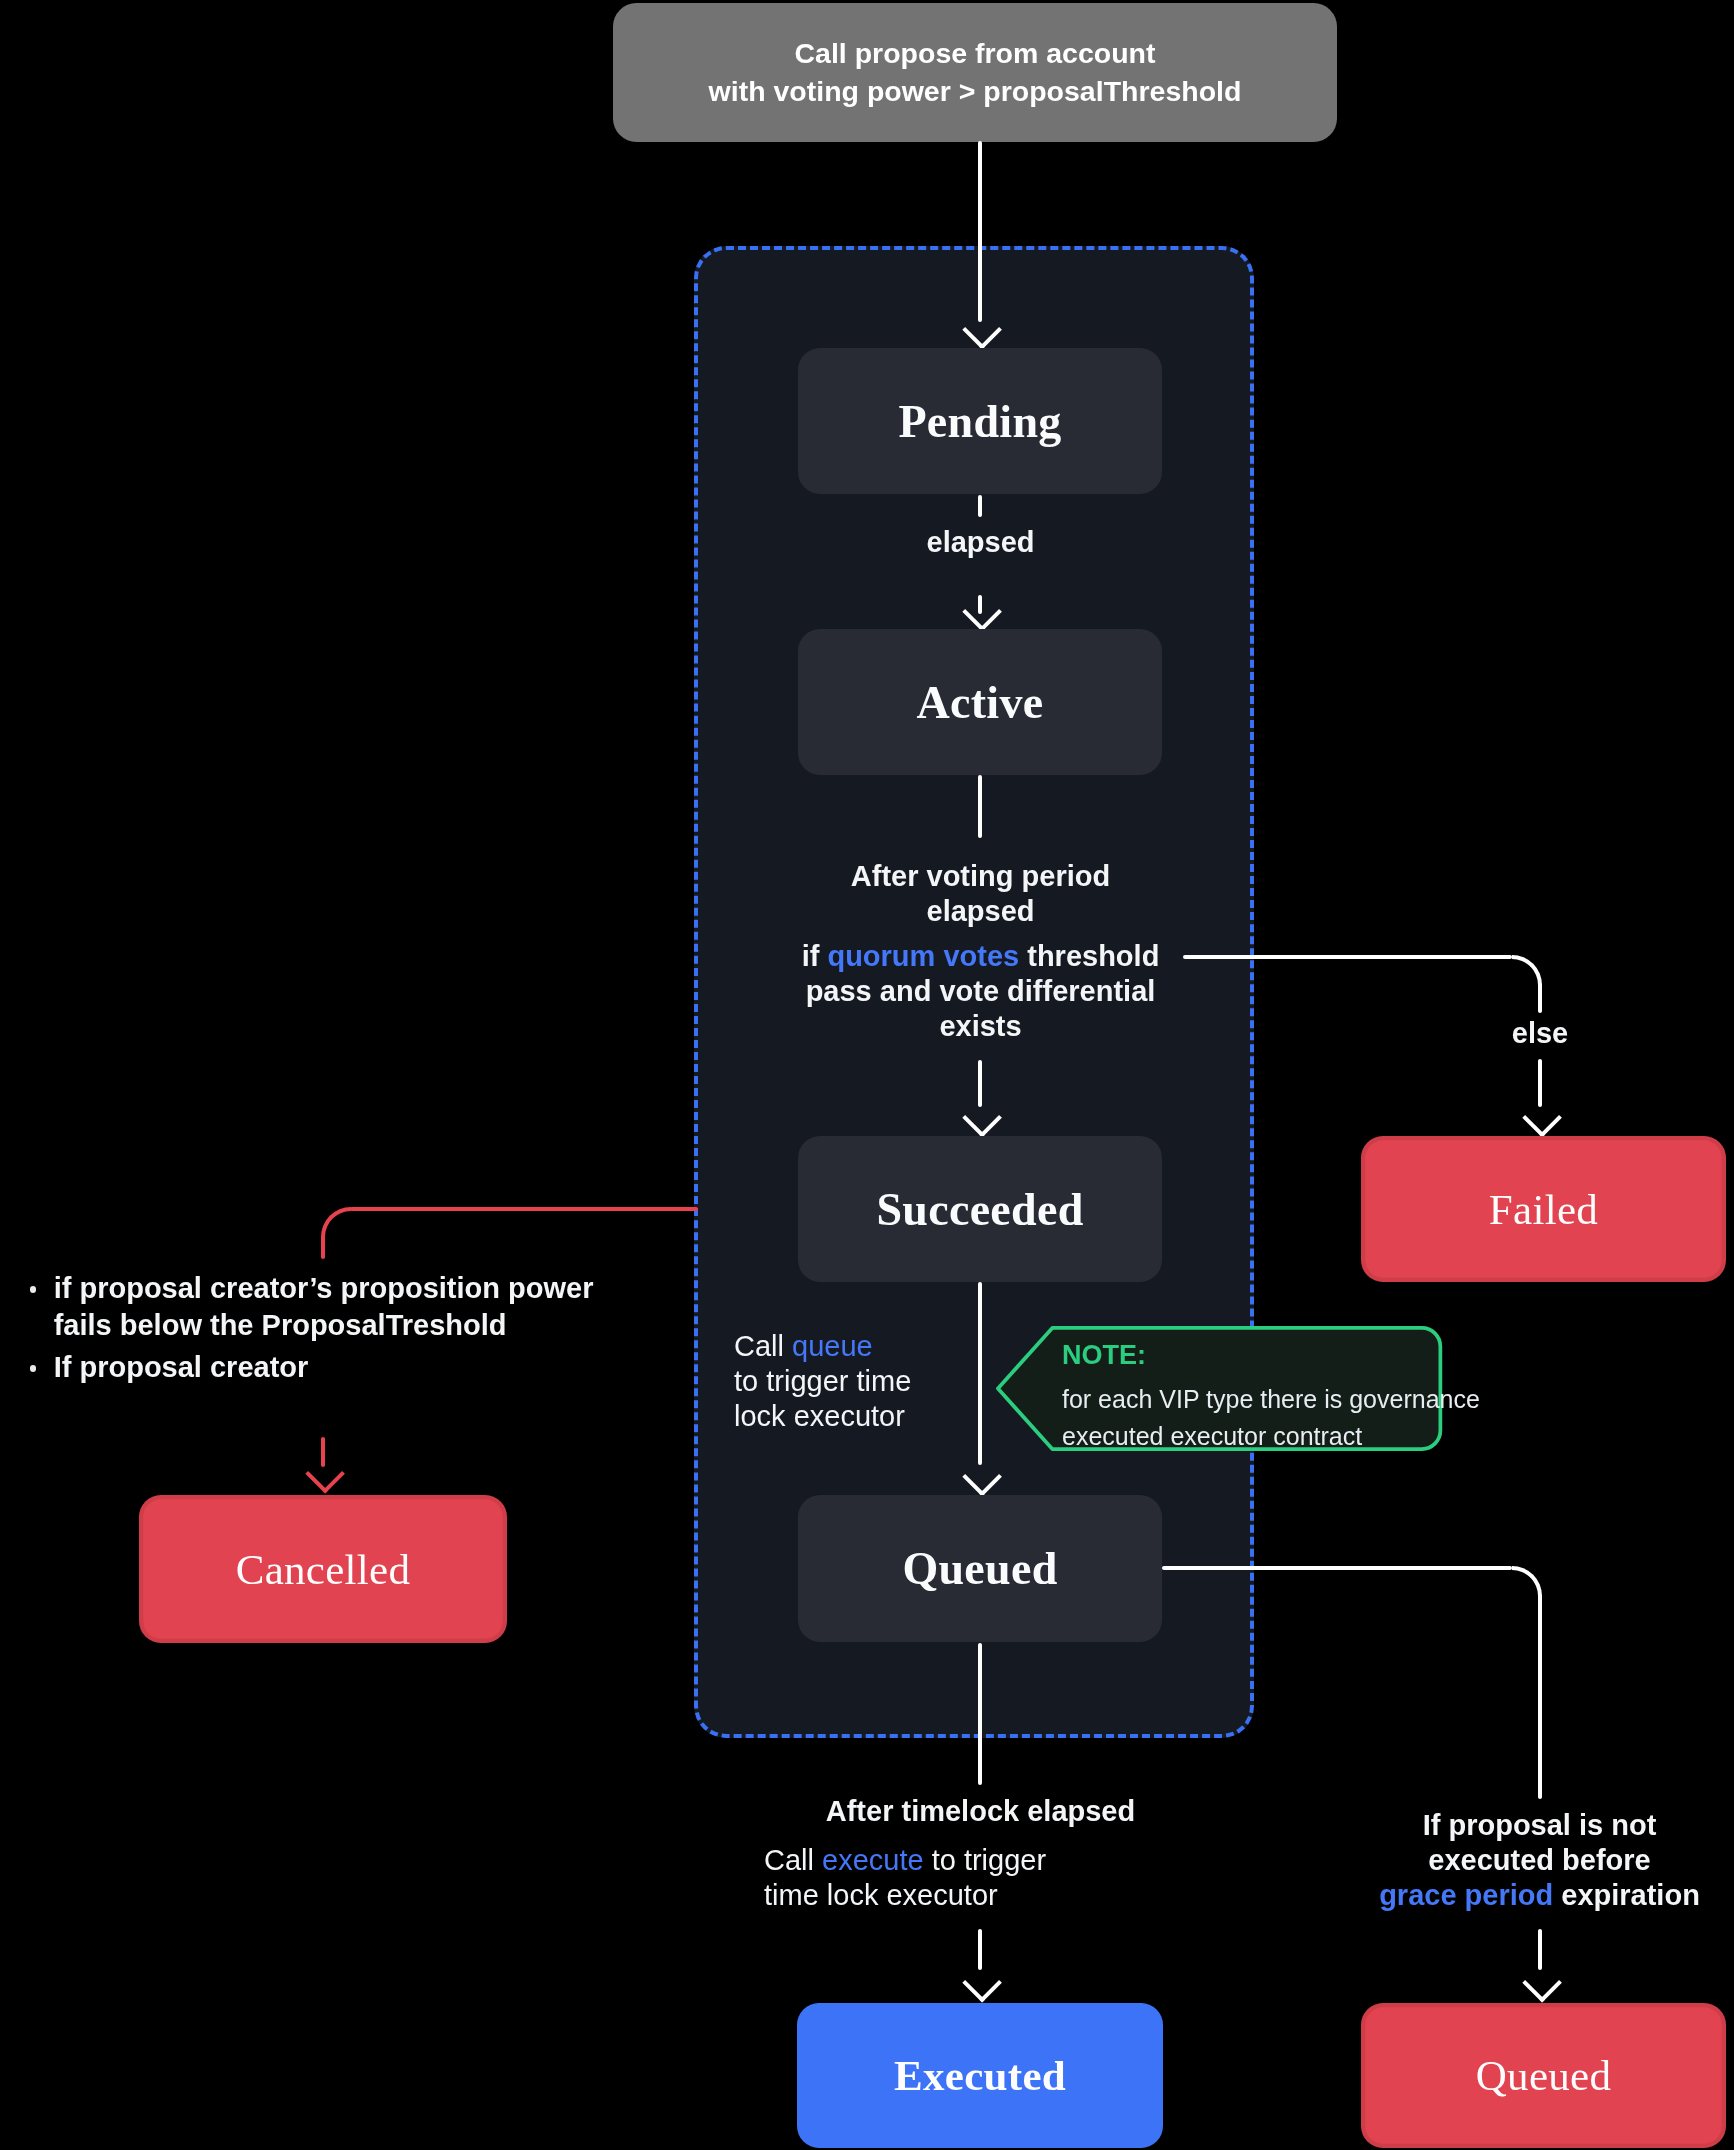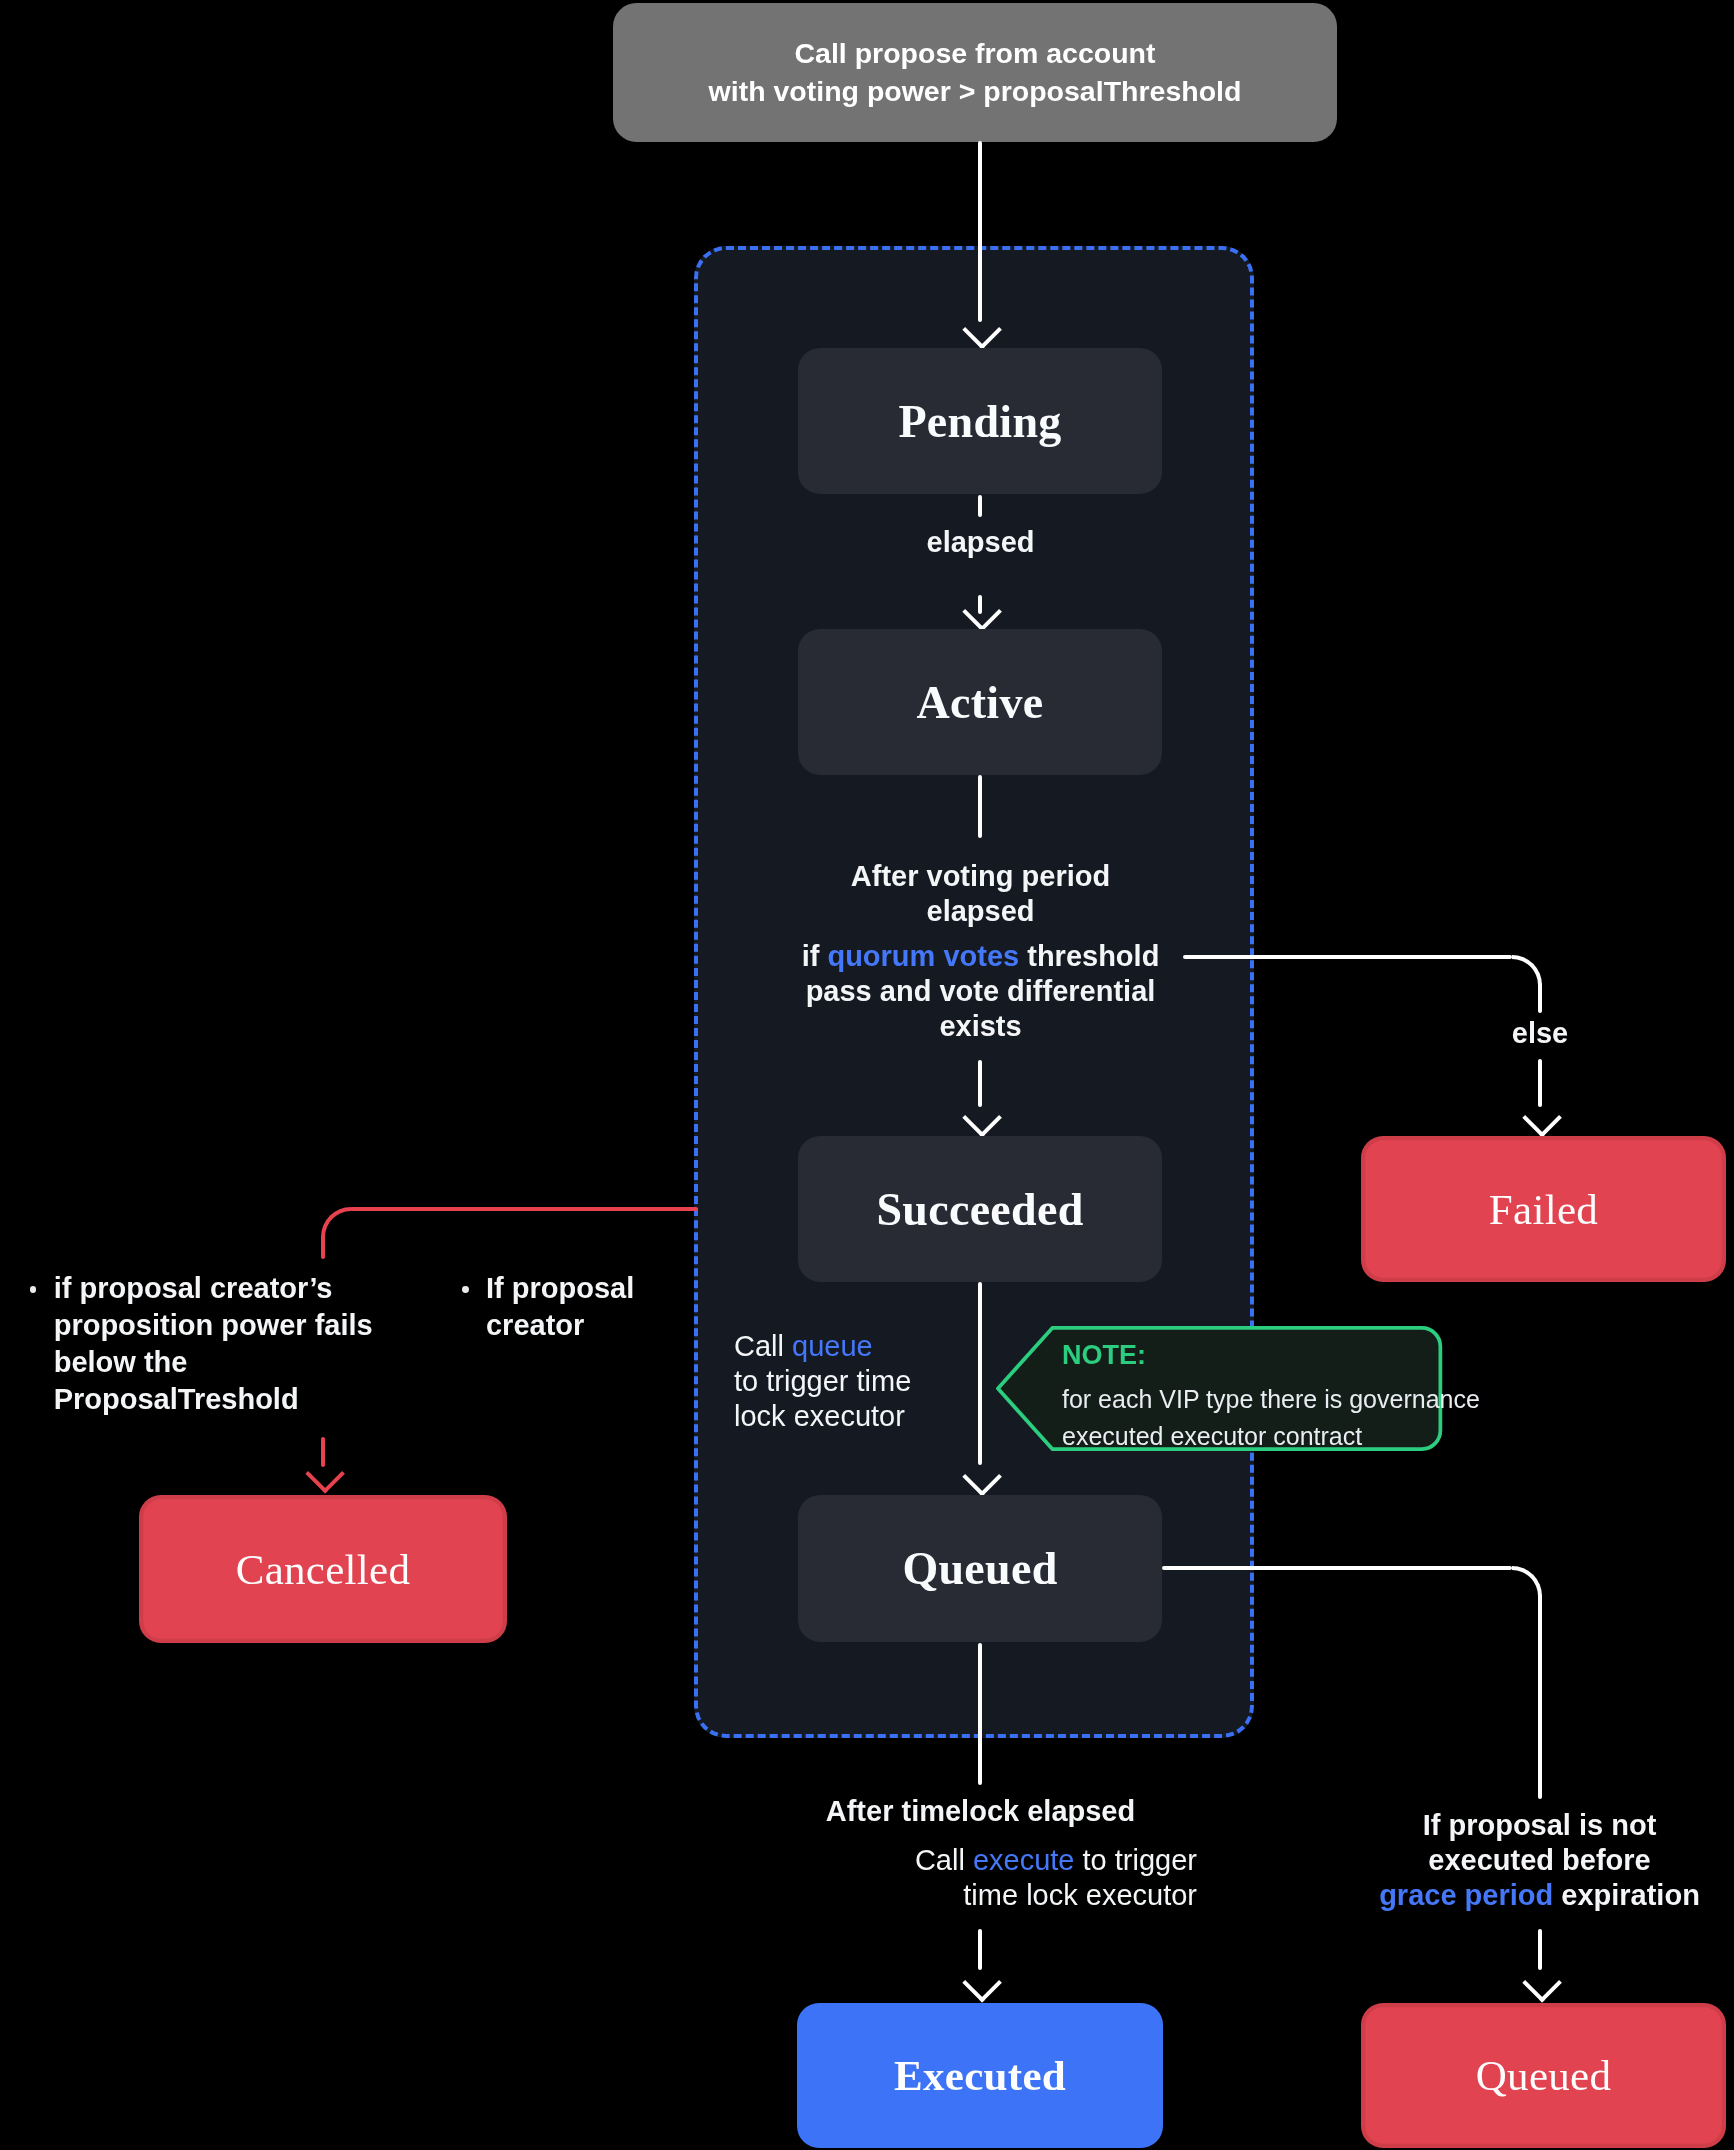--- a/index.html
+++ b/index.html
@@ -34,21 +34,21 @@
   .corner-tr{width:30px;height:30px;border-top:4.3px solid #FFF;border-right:4.3px solid #FFF;border-top-right-radius:30px;box-sizing:border-box;}
   .corner-tl{width:30px;height:30px;border-top:4.3px solid #E8424F;border-left:4.3px solid #E8424F;border-top-left-radius:30px;box-sizing:border-box;}
   .chev{width:23.5px;height:23.5px;border-left:4.3px solid #FFF;border-bottom:4.3px solid #FFF;transform:rotate(-45deg);}
   .chev.redc{border-color:#E8424F;}
   
   .cap{font-size:29px;font-weight:700;line-height:35px;color:#F3F5F7;text-align:center;}
   .cap-600{font-weight:600;}
   .cap-500{font-weight:500;text-align:left;}
   .blue-t{color:#4478F8;}
   
-  .bullets{display:flex;gap:18px;}
+  .bullets{display:flex;flex-direction:column;gap:5px;}
   .bul-item{display:flex;align-items:flex-start;}
   .bul-dot{width:6.8px;height:6.8px;border-radius:50%;background:#E9EBEE;margin:16px 17.3px 0 11px;flex:0 0 auto;}
   .bul-text{font-size:29px;font-weight:600;line-height:37px;color:#F3F5F7;max-width:569px;}
   
   .note-title{font-size:27px;font-weight:600;color:#2BCE7F;}
   .note-body{font-size:25px;font-weight:400;color:#E9EDF1;}
 </style>
 </head>
 <body>
 
@@ -160,21 +160,21 @@
   </div>
   <div class="abs vl" style="left:1538px;top:1929px;height:41px;"></div>
   <div class="abs chev" style="left:1528px;top:1969px;"></div>
 
   <div class="abs box box-red" style="left:1361px;top:2003px;width:365px;height:145px;">
     <span>Queued</span>
   </div>
 
   <div class="abs vl" style="left:978px;top:1643px;height:142px;"></div>
   <div class="abs cap" style="left:764px;top:1794px;width:433px;">After timelock elapsed</div>
-  <div class="abs cap cap-500" style="left:764px;top:1843px;width:433px;text-align:right;line-height:35px;">
+  <div class="abs cap cap-500" style="left:764px;top:1843px;width:433px;text-align:left;line-height:35px;">
     <div><span>Call </span><span class="blue-t">execute</span><span> to trigger</span></div>
     <div>time lock executor</div>
   </div>
   <div class="abs vl" style="left:978px;top:1929px;height:41px;"></div>
   <div class="abs chev" style="left:968px;top:1969px;"></div>
 
   <div class="abs box box-blue" style="left:797px;top:2003px;width:366px;height:145px;">
     <span>Executed</span>
   </div>
 

